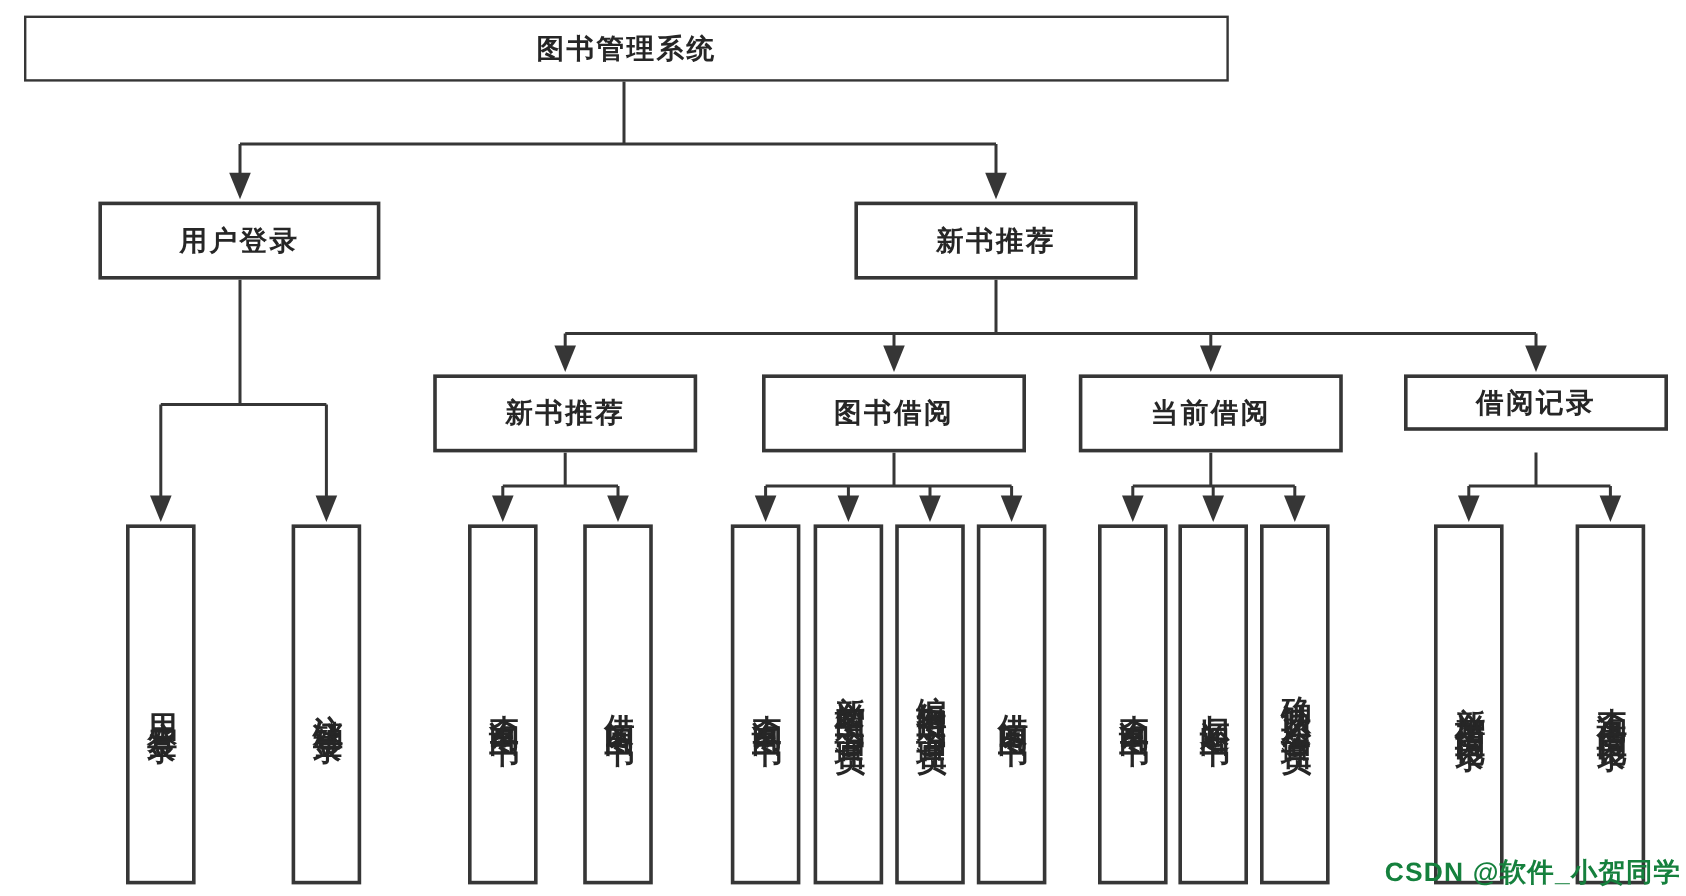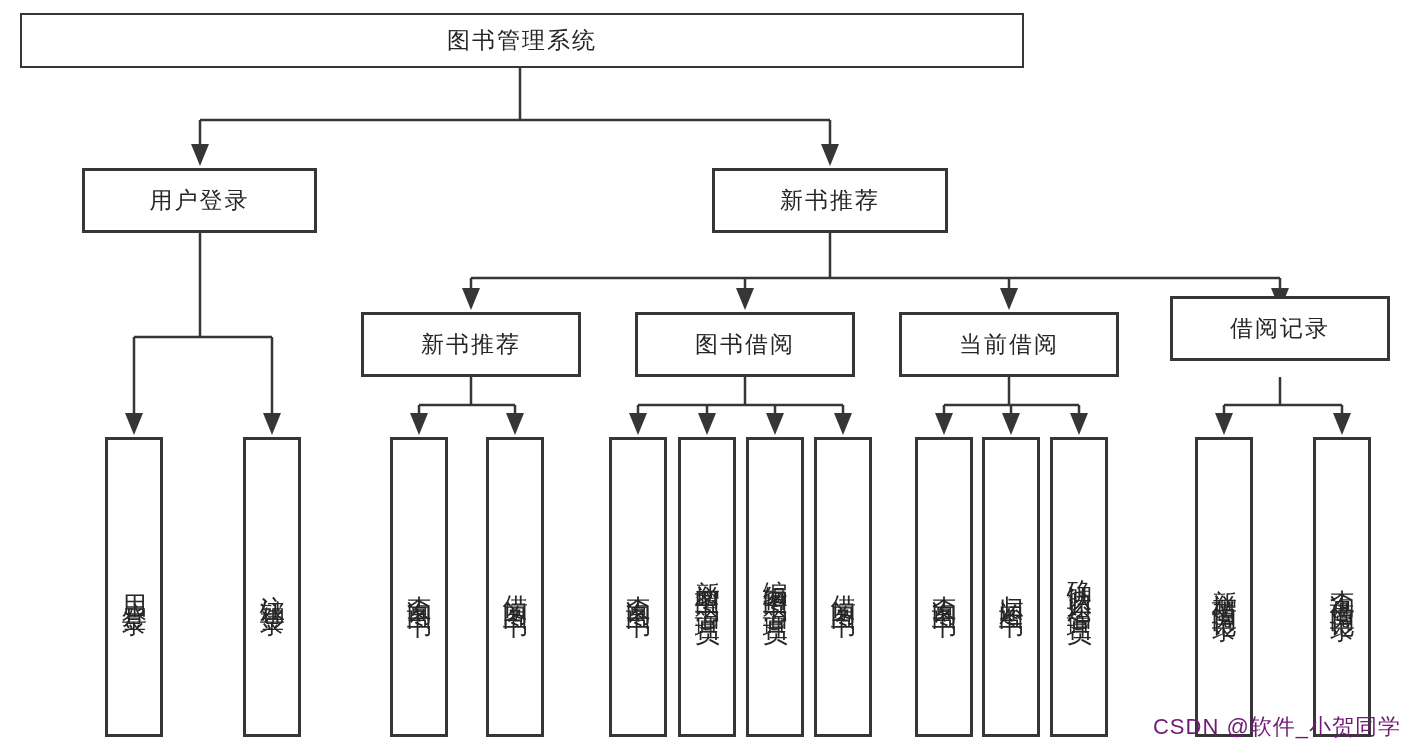--- a/index.html
+++ b/index.html
@@ -7,20 +7,21 @@
     padding: 0;
     background: #ffffff;
   }
   .canvas {
     position: relative;
     width: 1405px;
     height: 747px;
     background: #ffffff;
     font-family: "Liberation Sans", sans-serif;
     overflow: hidden;
+    font-weight: bold;
   }
   svg.connectors {
     position: absolute;
     left: 0;
     top: 0;
     z-index: 0;
   }
   .box {
     position: absolute;
     box-sizing: border-box;
@@ -46,21 +47,21 @@
     font-size: 25px;
     line-height: 1.1;
     letter-spacing: 6px;
     white-space: nowrap;
   }
   .watermark {
     position: absolute;
     top: 712px;
     right: 4px;
     font-size: 22px;
-    color: #701a75;
+    color: #15803d;
     letter-spacing: 1px;
     z-index: 3;
     white-space: nowrap;
   }
 </style>
 </head>
 <body>
 
 <div class="canvas">
 
@@ -120,21 +121,21 @@
 
   <div class="box" style="left:361px; top:312px; width:220px; height:65px;text-align:right;">
     <span class="hlabel">新书推荐</span>
   </div>
   <div class="box" style="left:635px; top:312px; width:220px; height:65px;">
     <span class="hlabel">图书借阅</span>
   </div>
   <div class="box" style="left:899px; top:312px; width:220px; height:65px;">
     <span class="hlabel">当前借阅</span>
   </div>
-  <div class="box" style="left:1170px; top:296px; width:220px; height:65px;">
+  <div class="box" style="left:1170px; top:312px; width:220px; height:47px;">
     <span class="hlabel">借阅记录</span>
   </div>
 
   <div class="box leaf" style="left:105px; top:437px; width:58px; height:300px;">
     <span class="vlabel">用户登录</span>
   </div>
   <div class="box leaf" style="left:243px; top:437px; width:58px; height:300px;">
     <span class="vlabel">注销登录</span>
   </div>
 

